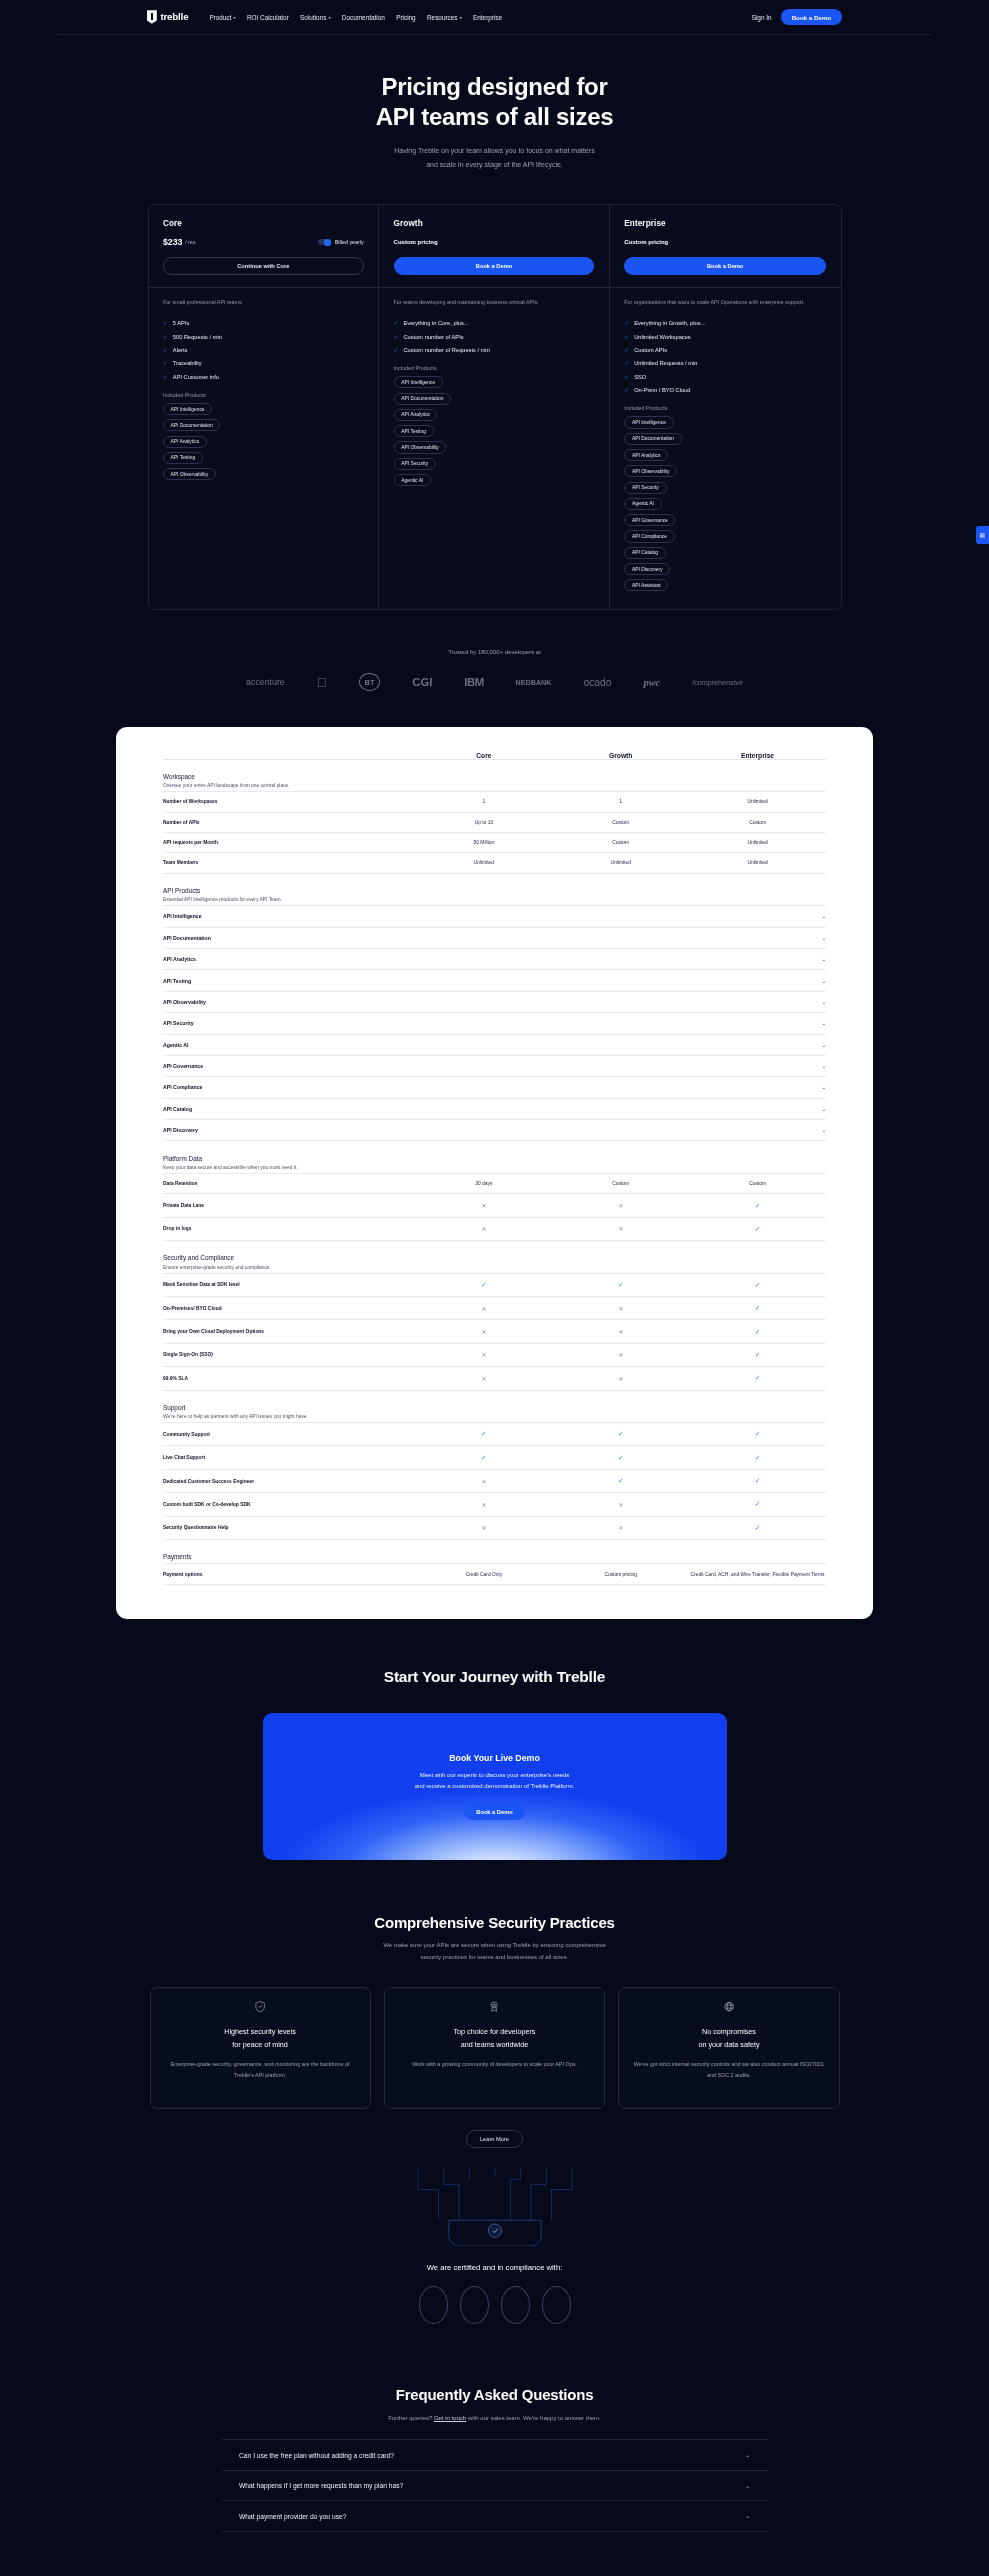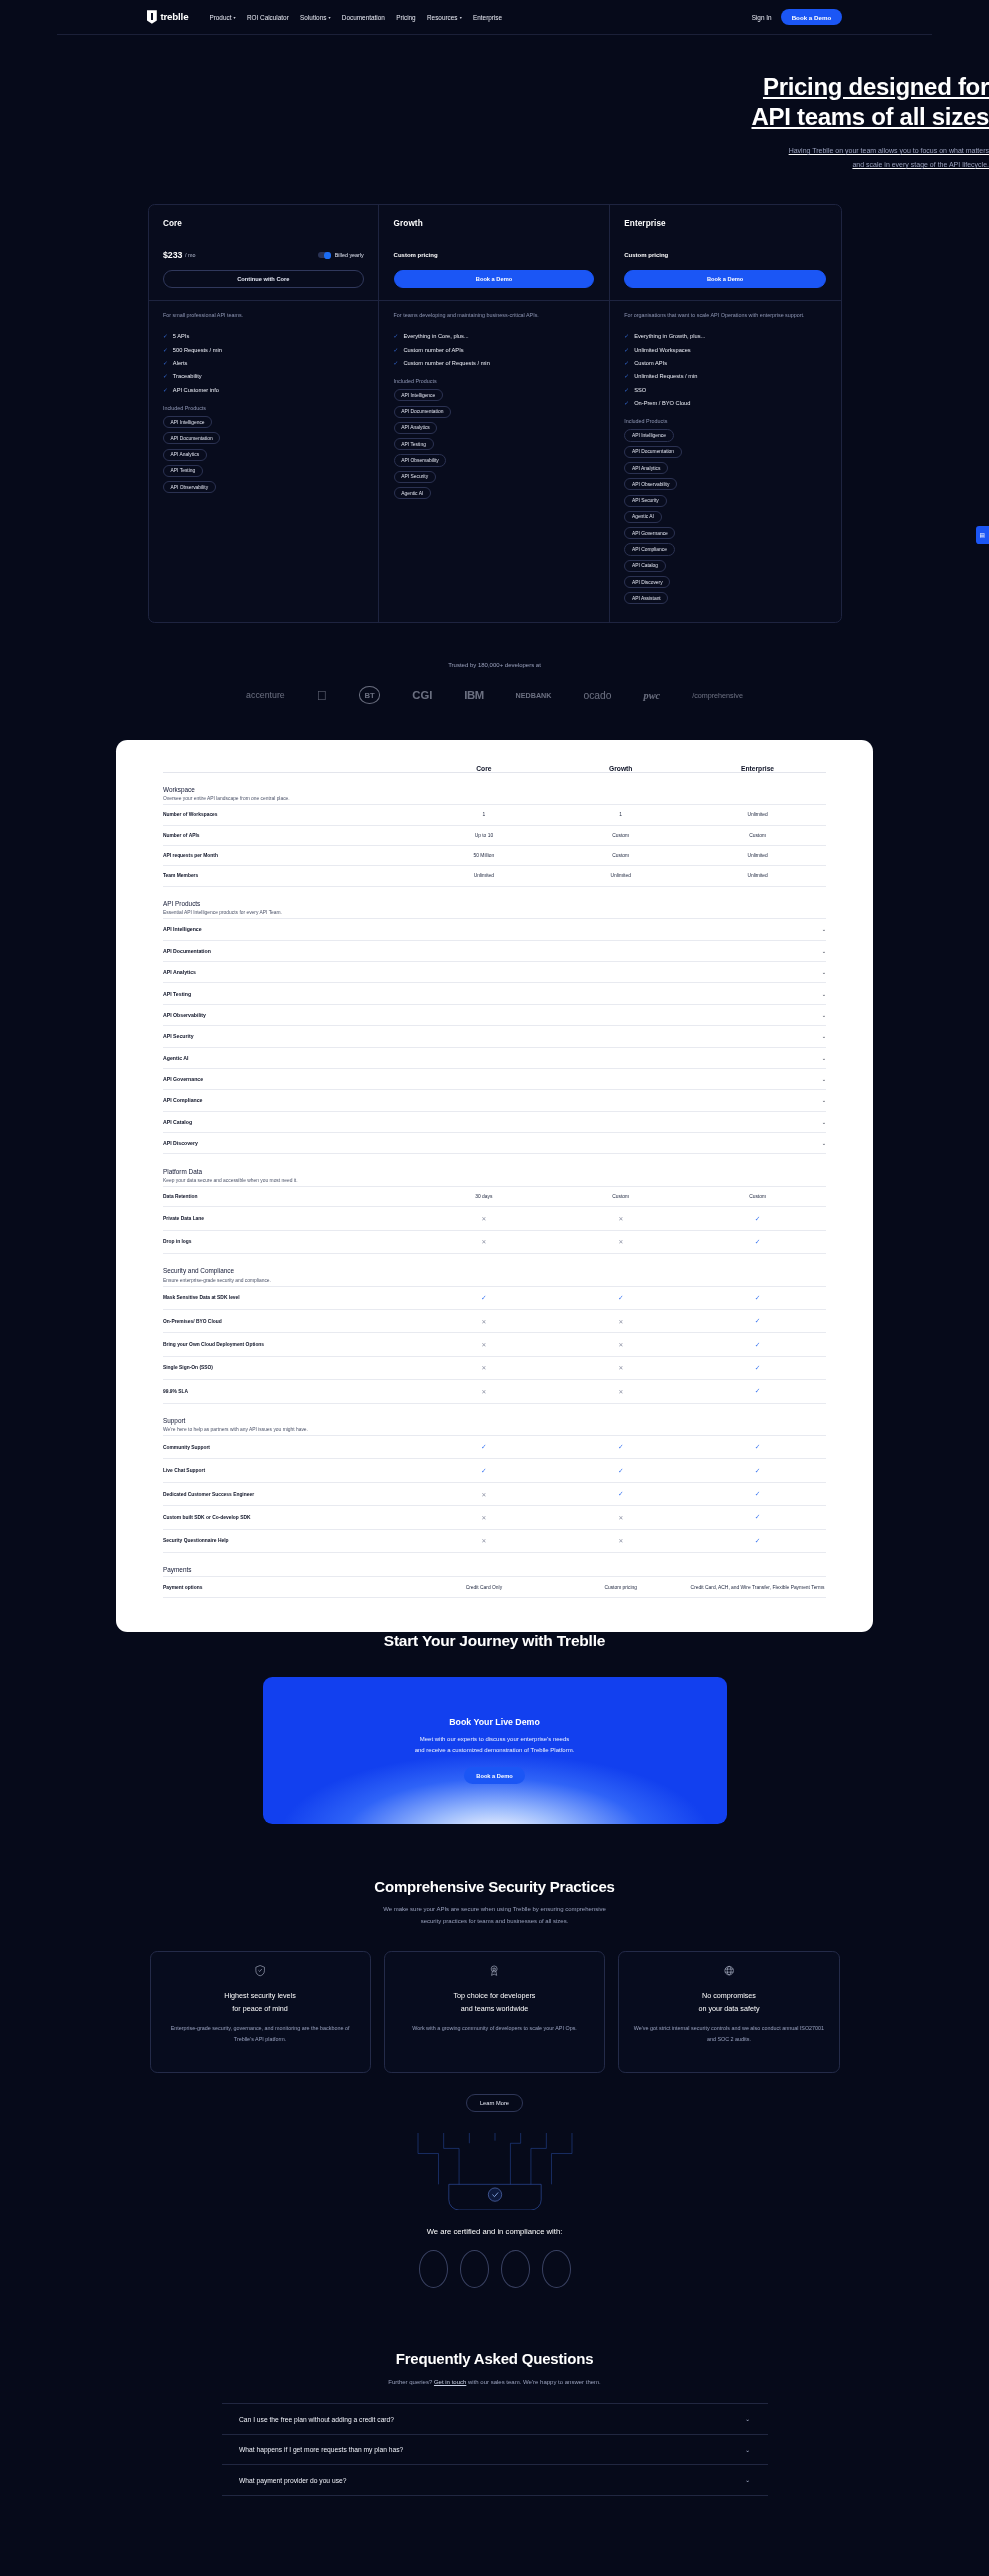--- a/index.html
+++ b/index.html
@@ -37,40 +37,40 @@
   .nav-right { margin-left: auto; display: flex; align-items: center; gap: 9.3px; padding-right: 147px; }
   .signin { font-size: 6.4px; color: #e9ebf4; cursor: pointer; }
   .btn-demo {
     background: #1b56f5; color: #fff; font-size: 6.2px; font-weight: 700;
     border-radius: 11.3px; padding: 4.6px 10.8px; border: none; cursor: pointer;
     white-space: nowrap;
   }
   .nav-rule { height: 0.5px; background: #1b2038; margin: 0 57px; }
 
   
-  .hero { text-align: right; padding: 37px 0 10.3px; text-decoration: underline; }
+  .hero { text-align: center; padding: 37px 0 10.3px; }
   .hero h1 {
     font-size: 24px; line-height: 1.28; font-weight: 700; letter-spacing: -0.3px;
   }
   .hero p {
     margin-top: 11.3px; font-size: 7px; line-height: 2.0; color: #99a0bb;
   }
 
   
   .plans {
     margin: 21.6px auto 0; width: 694px;
     border: 0.5px solid #1e2440; border-radius: 6.7px;
     display: grid; grid-template-columns: 1fr 1fr 1fr;
     background: #080c1d; overflow: hidden;
   }
   .plan { border-right: 0.5px solid #1e2440; }
   .plan:last-child { border-right: none; }
   .plan-head { padding: 13.4px 14.4px 11.3px; border-bottom: 0.5px solid #1e2440; }
   .plan-name { font-size: 8.2px; font-weight: 600; letter-spacing: 0.1px; }
-  .price-row { display: flex; align-items: center; margin-top: 22px; min-height: 11.3px; }
+  .price-row { display: flex; align-items: center; margin-top: 9px; min-height: 11.3px; }
   .price { font-size: 8.8px; font-weight: 700; }
   .price-per { font-size: 5.4px; color: #b9bfd4; margin-left: 2.6px; }
   .custom-price { font-size: 6px; font-weight: 600; color: #fff; }
   .billing { margin-left: auto; display: flex; align-items: center; gap: 4.1px; }
   .toggle {
     width: 13px; height: 5.7px; border-radius: 3.6px; background: #2a3355;
     position: relative; cursor: pointer;
   }
   .toggle::after {
     content: ""; position: absolute; right: 0; top: -0.5px;
@@ -140,21 +140,21 @@
   .chk { color: #2f6ef0; font-size: 6.7px; }
   .xmk { color: #8f94a6; font-size: 6.2px; }
   tr.acc td {
     border-top: 0.5px solid #e8eaf0; padding: 7.2px 0; font-size: 5.2px;
     font-weight: 700; color: #0d1226; cursor: pointer;
   }
   tr.acc td.chev { text-align: right; color: #0d1226; font-size: 5.2px; font-weight: 400; }
   tr.endline td { border-top: 0.5px solid #e8eaf0; height: 0; padding: 0; }
 
   
-  .journey { text-align: center; }
+  .journey { text-align: center; margin-top: 49px; }
   .journey h2 { font-size: 15.5px; font-weight: 700; letter-spacing: -0.2px; }
   .journey-card {
     margin: 27px auto 0; width: 464px; height: 147px; border-radius: 9.3px;
     background:
       radial-gradient(ellipse 58% 70% at 50% 108%, #ffffff 0%, #9dbcfd 26%, #2f63f7 56%, #1240ef 80%),
       #1240ef;
     display: flex; flex-direction: column; align-items: center; justify-content: center;
   }
   .journey-card h3 { font-size: 8.8px; font-weight: 600; }
   .journey-card p { margin-top: 7.2px; font-size: 6px; line-height: 1.85; color: #eef2ff; }

